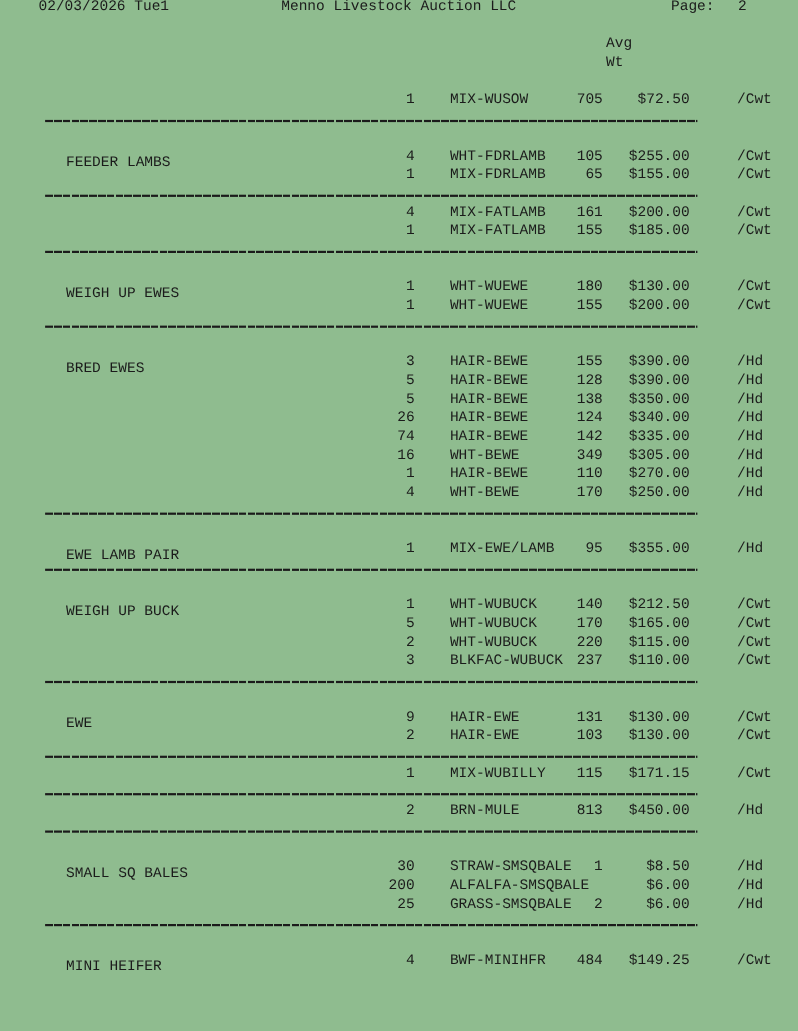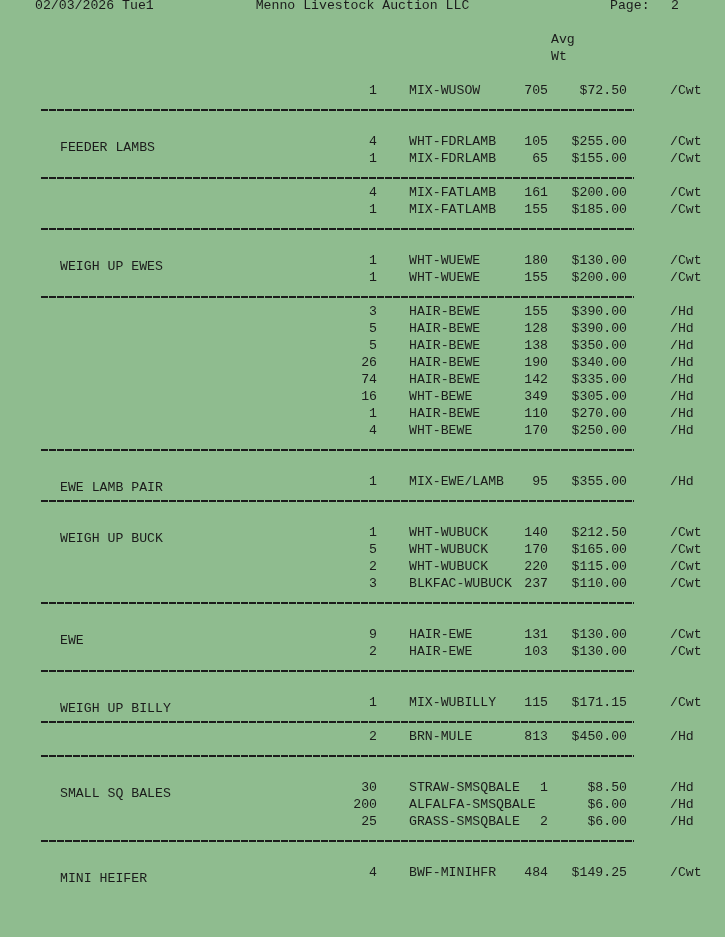--- a/index.html
+++ b/index.html
@@ -95,43 +95,43 @@
         <div class="line"><span class="abs col-count">4</span><span class="abs col-desc">WHT-FDRLAMB</span><span class="abs col-wt">105</span><span class="abs col-price">$255.00</span><span class="abs col-unit">/Cwt</span></div>
         <div class="line"><span class="abs col-count">1</span><span class="abs col-desc">MIX-FDRLAMB</span><span class="abs col-wt">65</span><span class="abs col-price">$155.00</span><span class="abs col-unit">/Cwt</span></div>
         <div class="line"><span class="rule"></span></div>
         <div class="line"><span class="abs col-count">4</span><span class="abs col-desc">MIX-FATLAMB</span><span class="abs col-wt">161</span><span class="abs col-price">$200.00</span><span class="abs col-unit">/Cwt</span></div>
         <div class="line"><span class="abs col-count">1</span><span class="abs col-desc">MIX-FATLAMB</span><span class="abs col-wt">155</span><span class="abs col-price">$185.00</span><span class="abs col-unit">/Cwt</span></div>
         <div class="line"><span class="rule"></span></div>
         <div class="line"><span class="abs section-name">WEIGH UP EWES</span></div>
         <div class="line"><span class="abs col-count">1</span><span class="abs col-desc">WHT-WUEWE</span><span class="abs col-wt">180</span><span class="abs col-price">$130.00</span><span class="abs col-unit">/Cwt</span></div>
         <div class="line"><span class="abs col-count">1</span><span class="abs col-desc">WHT-WUEWE</span><span class="abs col-wt">155</span><span class="abs col-price">$200.00</span><span class="abs col-unit">/Cwt</span></div>
         <div class="line"><span class="rule"></span></div>
+        <div class="line"><span class="abs section-name">BRED EWES</span></div>
         <div class="line"><span class="abs col-count">3</span><span class="abs col-desc">HAIR-BEWE</span><span class="abs col-wt">155</span><span class="abs col-price">$390.00</span><span class="abs col-unit">/Hd</span></div>
         <div class="line"><span class="abs col-count">5</span><span class="abs col-desc">HAIR-BEWE</span><span class="abs col-wt">128</span><span class="abs col-price">$390.00</span><span class="abs col-unit">/Hd</span></div>
         <div class="line"><span class="abs col-count">5</span><span class="abs col-desc">HAIR-BEWE</span><span class="abs col-wt">138</span><span class="abs col-price">$350.00</span><span class="abs col-unit">/Hd</span></div>
-        <div class="line"><span class="abs col-count">26</span><span class="abs col-desc">HAIR-BEWE</span><span class="abs col-wt">190</span><span class="abs col-price">$340.00</span><span class="abs col-unit">/Hd</span></div>
+        <div class="line"><span class="abs col-count">26</span><span class="abs col-desc">HAIR-BEWE</span><span class="abs col-wt">124</span><span class="abs col-price">$340.00</span><span class="abs col-unit">/Hd</span></div>
         <div class="line"><span class="abs col-count">74</span><span class="abs col-desc">HAIR-BEWE</span><span class="abs col-wt">142</span><span class="abs col-price">$335.00</span><span class="abs col-unit">/Hd</span></div>
         <div class="line"><span class="abs col-count">16</span><span class="abs col-desc">WHT-BEWE</span><span class="abs col-wt">349</span><span class="abs col-price">$305.00</span><span class="abs col-unit">/Hd</span></div>
         <div class="line"><span class="abs col-count">1</span><span class="abs col-desc">HAIR-BEWE</span><span class="abs col-wt">110</span><span class="abs col-price">$270.00</span><span class="abs col-unit">/Hd</span></div>
         <div class="line"><span class="abs col-count">4</span><span class="abs col-desc">WHT-BEWE</span><span class="abs col-wt">170</span><span class="abs col-price">$250.00</span><span class="abs col-unit">/Hd</span></div>
         <div class="line"><span class="rule"></span></div>
         <div class="line"><span class="abs section-name">EWE LAMB PAIR</span></div>
         <div class="line"><span class="abs col-count">1</span><span class="abs col-desc">MIX-EWE/LAMB</span><span class="abs col-wt">95</span><span class="abs col-price">$355.00</span><span class="abs col-unit">/Hd</span></div>
         <div class="line"><span class="rule"></span></div>
         <div class="line"><span class="abs section-name">WEIGH UP BUCK</span></div>
         <div class="line"><span class="abs col-count">1</span><span class="abs col-desc">WHT-WUBUCK</span><span class="abs col-wt">140</span><span class="abs col-price">$212.50</span><span class="abs col-unit">/Cwt</span></div>
         <div class="line"><span class="abs col-count">5</span><span class="abs col-desc">WHT-WUBUCK</span><span class="abs col-wt">170</span><span class="abs col-price">$165.00</span><span class="abs col-unit">/Cwt</span></div>
         <div class="line"><span class="abs col-count">2</span><span class="abs col-desc">WHT-WUBUCK</span><span class="abs col-wt">220</span><span class="abs col-price">$115.00</span><span class="abs col-unit">/Cwt</span></div>
         <div class="line"><span class="abs col-count">3</span><span class="abs col-desc">BLKFAC-WUBUCK</span><span class="abs col-wt">237</span><span class="abs col-price">$110.00</span><span class="abs col-unit">/Cwt</span></div>
         <div class="line"><span class="rule"></span></div>
         <div class="line"><span class="abs section-name">EWE</span></div>
         <div class="line"><span class="abs col-count">9</span><span class="abs col-desc">HAIR-EWE</span><span class="abs col-wt">131</span><span class="abs col-price">$130.00</span><span class="abs col-unit">/Cwt</span></div>
         <div class="line"><span class="abs col-count">2</span><span class="abs col-desc">HAIR-EWE</span><span class="abs col-wt">103</span><span class="abs col-price">$130.00</span><span class="abs col-unit">/Cwt</span></div>
         <div class="line"><span class="rule"></span></div>
-        <div class="line"><span class="abs section-name">WEIGH UP BILLY</span></div>
         <div class="line"><span class="abs col-count">1</span><span class="abs col-desc">MIX-WUBILLY</span><span class="abs col-wt">115</span><span class="abs col-price">$171.15</span><span class="abs col-unit">/Cwt</span></div>
         <div class="line"><span class="rule"></span></div>
         <div class="line"><span class="abs col-count">2</span><span class="abs col-desc">BRN-MULE</span><span class="abs col-wt">813</span><span class="abs col-price">$450.00</span><span class="abs col-unit">/Hd</span></div>
         <div class="line"><span class="rule"></span></div>
         <div class="line"><span class="abs section-name">SMALL SQ BALES</span></div>
         <div class="line"><span class="abs col-count">30</span><span class="abs col-desc">STRAW-SMSQBALE</span><span class="abs col-wt">1</span><span class="abs col-price">$8.50</span><span class="abs col-unit">/Hd</span></div>
         <div class="line"><span class="abs col-count">200</span><span class="abs col-desc">ALFALFA-SMSQBALE</span><span class="abs col-wt"></span><span class="abs col-price">$6.00</span><span class="abs col-unit">/Hd</span></div>
         <div class="line"><span class="abs col-count">25</span><span class="abs col-desc">GRASS-SMSQBALE</span><span class="abs col-wt">2</span><span class="abs col-price">$6.00</span><span class="abs col-unit">/Hd</span></div>
         <div class="line"><span class="rule"></span></div>
         <div class="line"><span class="abs section-name">MINI HEIFER</span></div>

